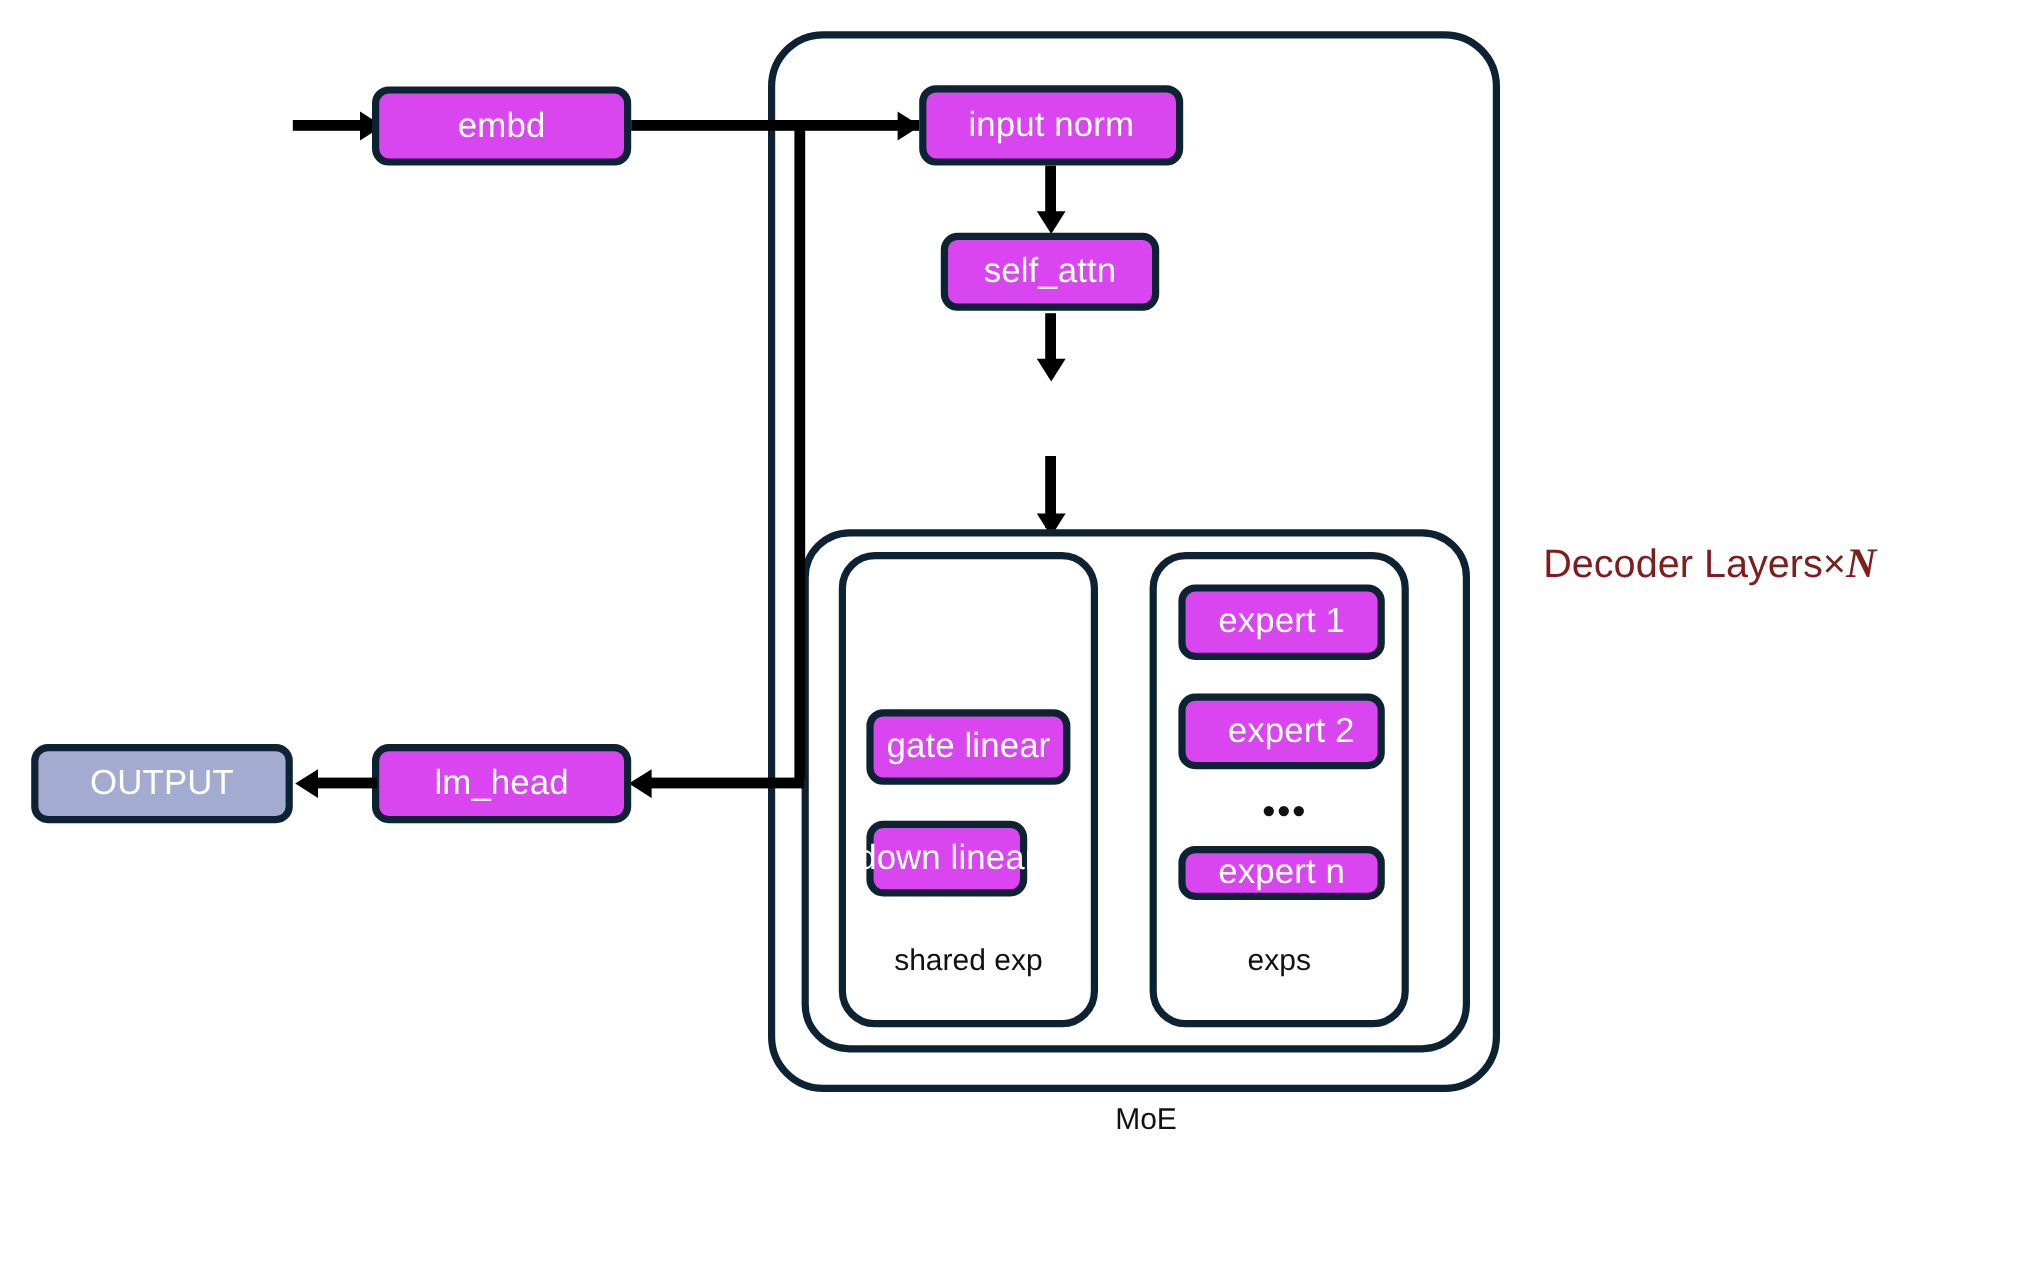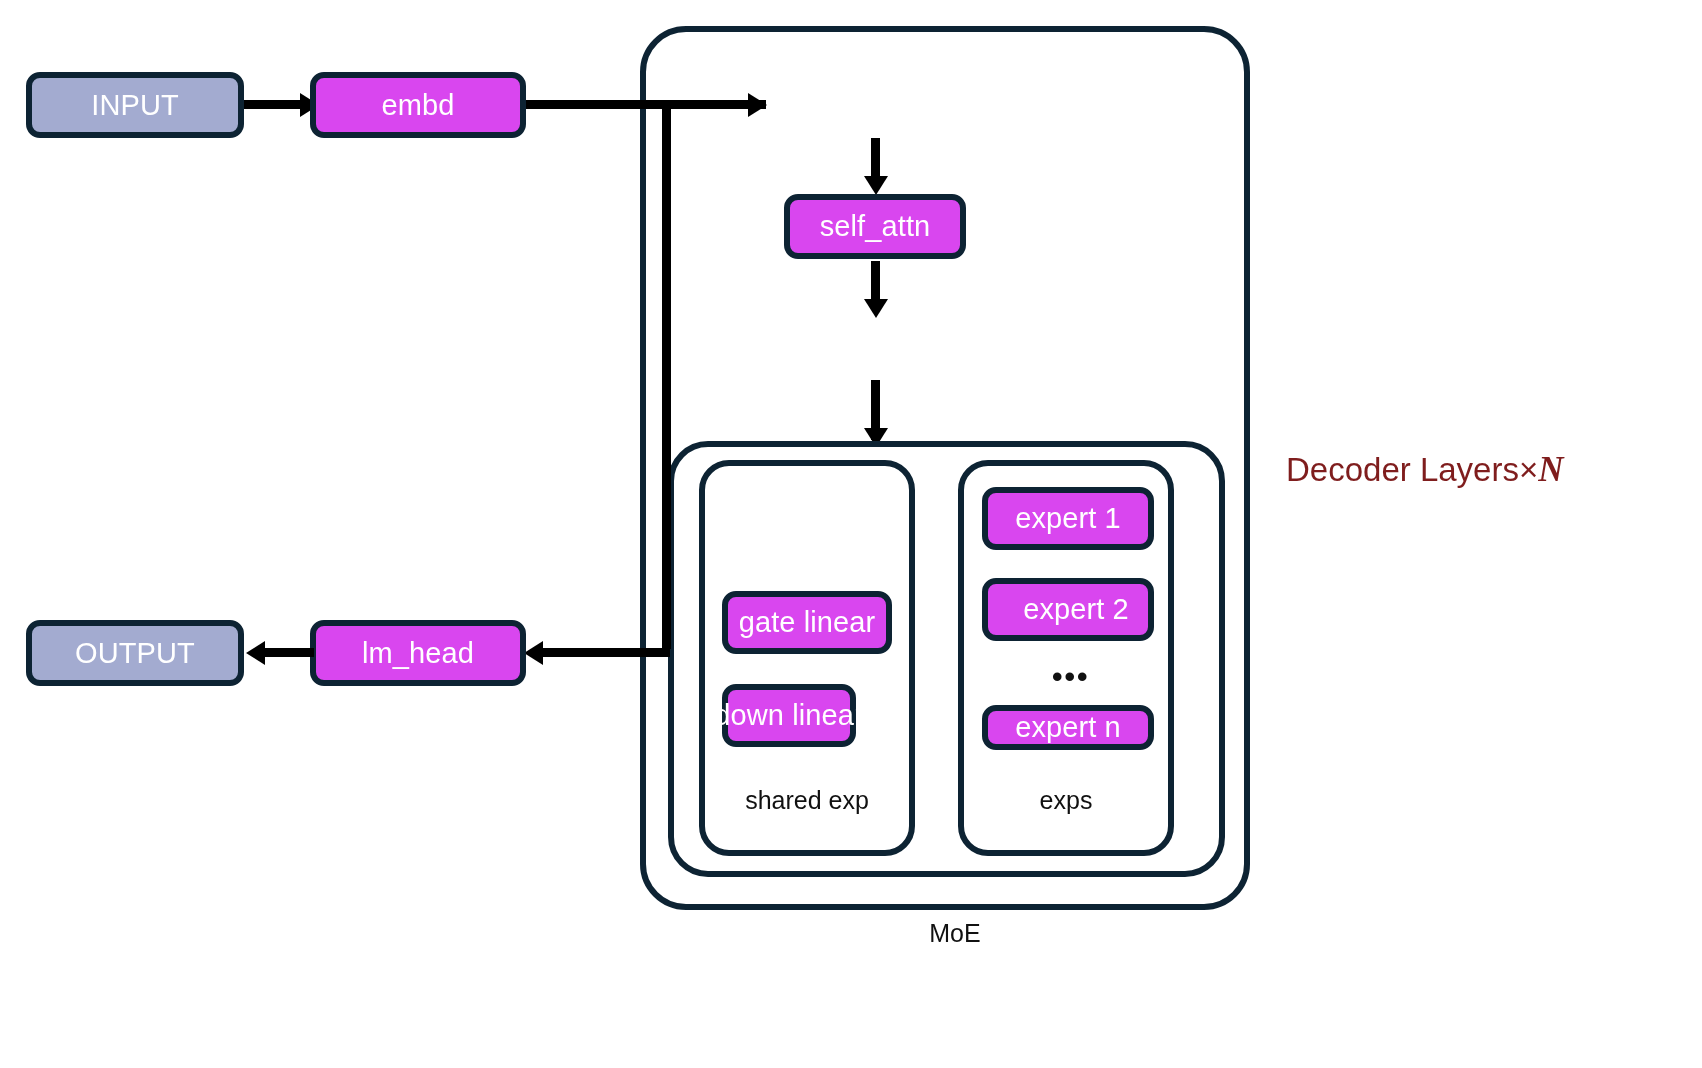--- a/index.html
+++ b/index.html
@@ -108,30 +108,30 @@
 <body>
 
 <div id="canvas">
 
   <div class="group outer" style="left:640px; top:26px; width:610px; height:884px;"></div>
 
   <div class="side-caption" style="left:1286px; top:452px;">
     <span>Decoder Layers×</span><span class="n">N</span>
   </div>
 
-  <div class="node blue" style="left:26px; top:72px; width:218px; height:66px;">INPUT</div>
 
   <div class="edge" style="left:244px; top:100px; width:66px; height:9px;"></div>
   <div class="arrowhead right" style="left:300px; top:93px;"></div>
 
   <div class="node salmon" style="left:310px; top:72px; width:216px; height:66px;">embd</div>
 
   <div class="edge" style="left:526px; top:100px; width:240px; height:9px;"></div>
   <div class="arrowhead right" style="left:748px; top:93px;"></div>
 
+  <div class="node salmon" style="left:766px; top:71px; width:220px; height:67px;">input norm</div>
 
   <div class="edge" style="left:871px; top:138px; width:9px; height:46px;"></div>
   <div class="arrowhead down" style="left:864px; top:176px;"></div>
 
   <div class="node salmon" style="left:784px; top:194px; width:182px; height:65px;">self_attn</div>
 
   <div class="edge" style="left:871px; top:261px; width:9px; height:46px;"></div>
   <div class="arrowhead down" style="left:864px; top:299px;"></div>
 
 

